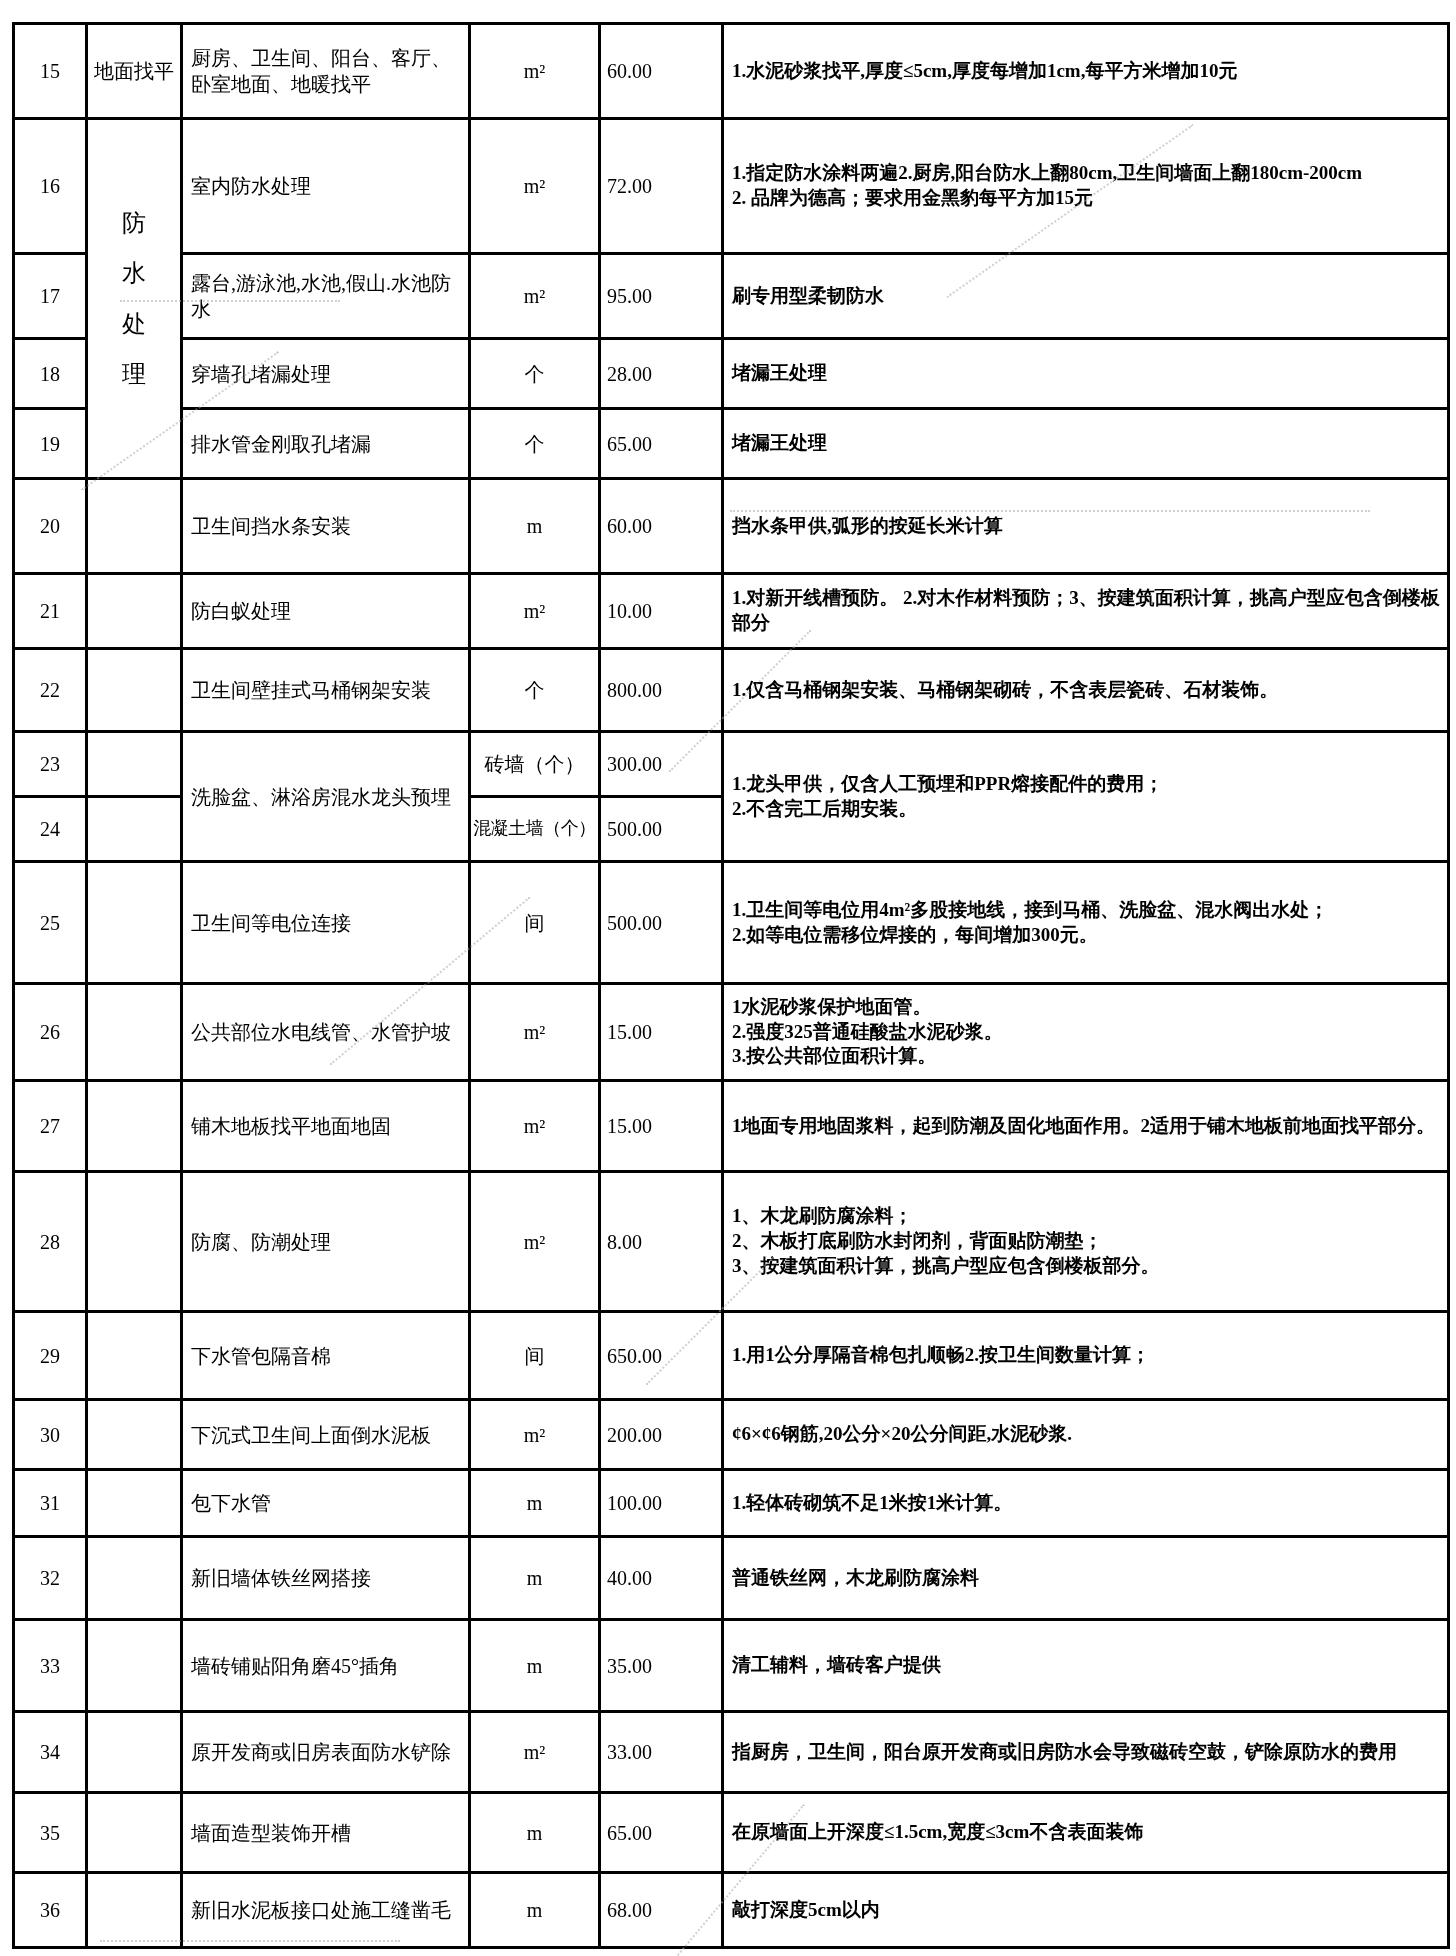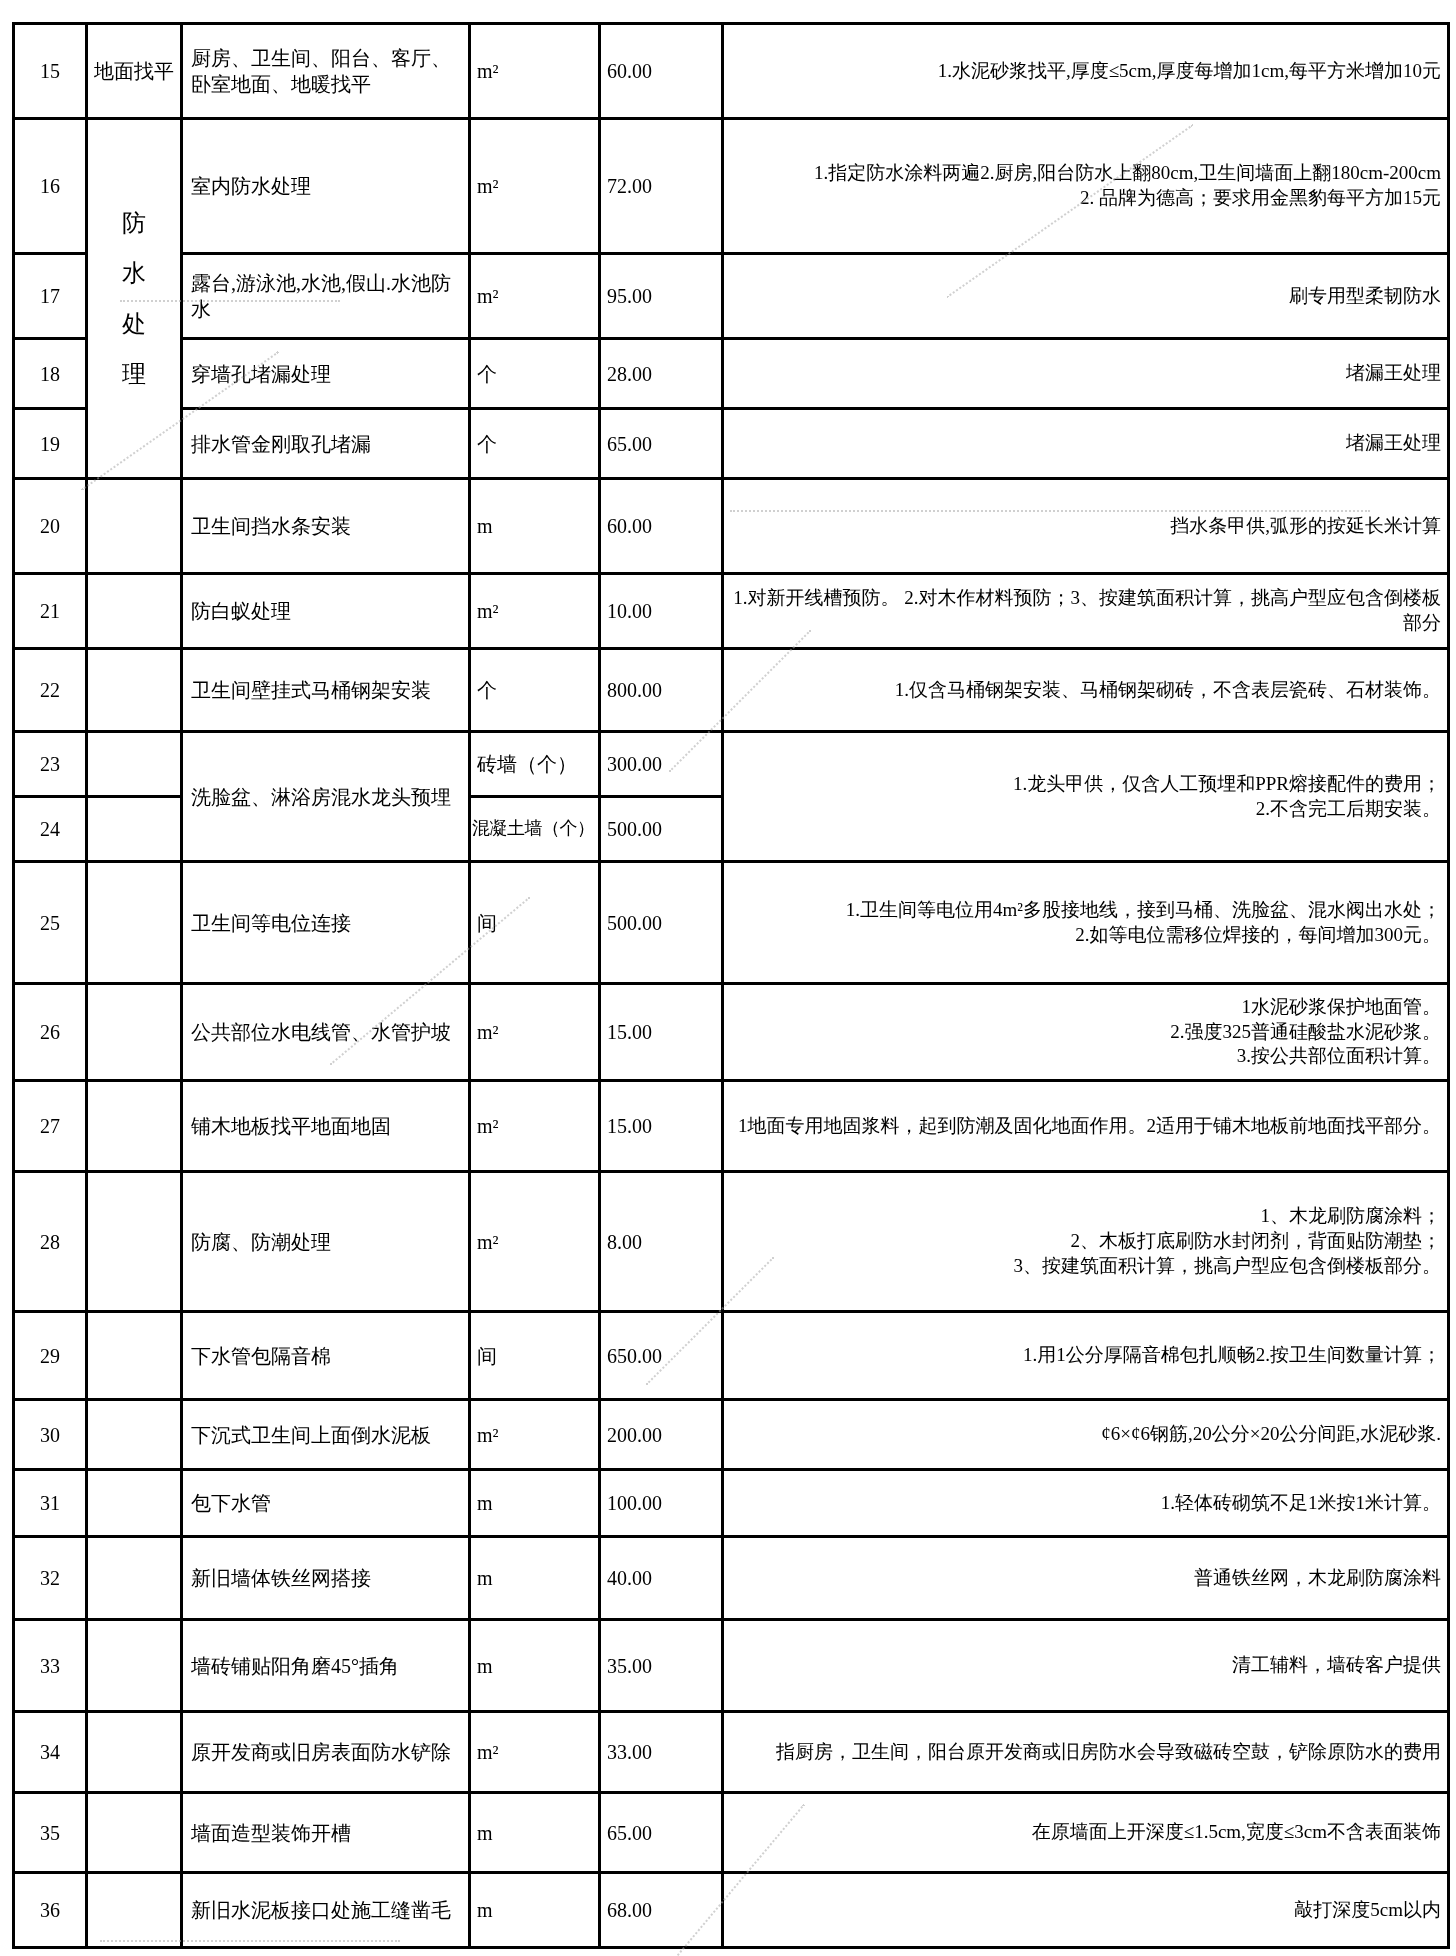--- a/index.html
+++ b/index.html
@@ -24,23 +24,23 @@
   }
   col.w-no{width:73px;}
   col.w-cat{width:95px;}
   col.w-item{width:288px;}
   col.w-unit{width:130px;}
   col.w-price{width:123px;}
   col.w-note{width:726px;}
   .c-no{text-align:center;}
   .c-cat{text-align:center;}
   .c-item{text-align:left;padding-left:8px;}
-  .c-unit{text-align:left;}
+  .c-unit{text-align:center;}
   .c-price{}
-  .c-note{text-align:right;white-space:pre-line;font-size:19px;padding-left:8px;}
+  .c-note{text-align:left;white-space:pre-line;font-size:19px;padding-left:8px;font-weight:bold;}
   .vert{
     width:1.15em;margin:0 auto;
     word-break:break-all;line-height:2.1;
     font-size:24px;text-align:center;
   }
   .unit-small{font-size:20px;}
   .unit-smaller{font-size:18px;letter-spacing:-0.5px;padding:2px 1px;}
   
   tr.rh15{height:95px;}  tr.rh16{height:135px;} tr.rh17{height:85px;}
   tr.rh18{height:70px;}  tr.rh19{height:70px;}  tr.rh20{height:95px;}

